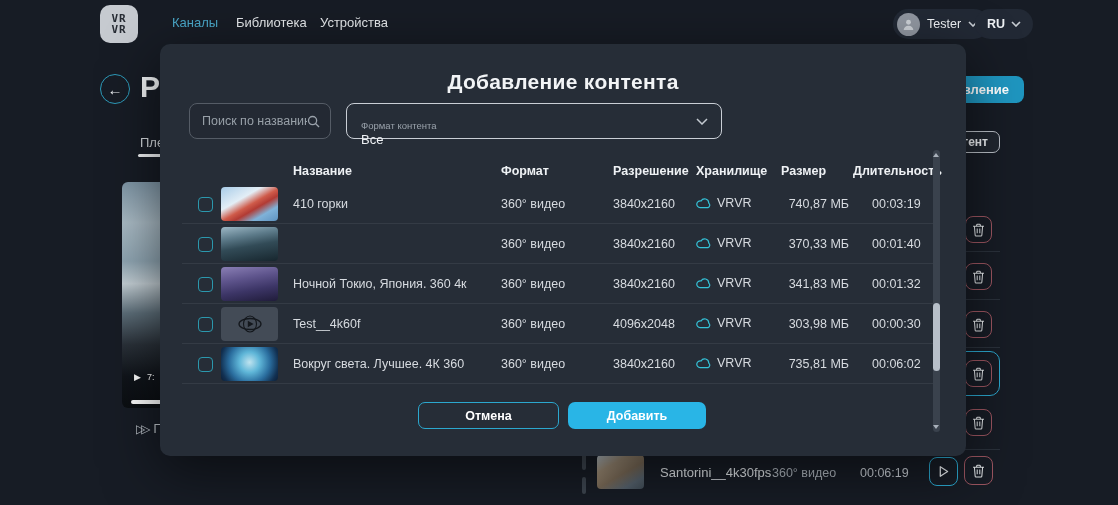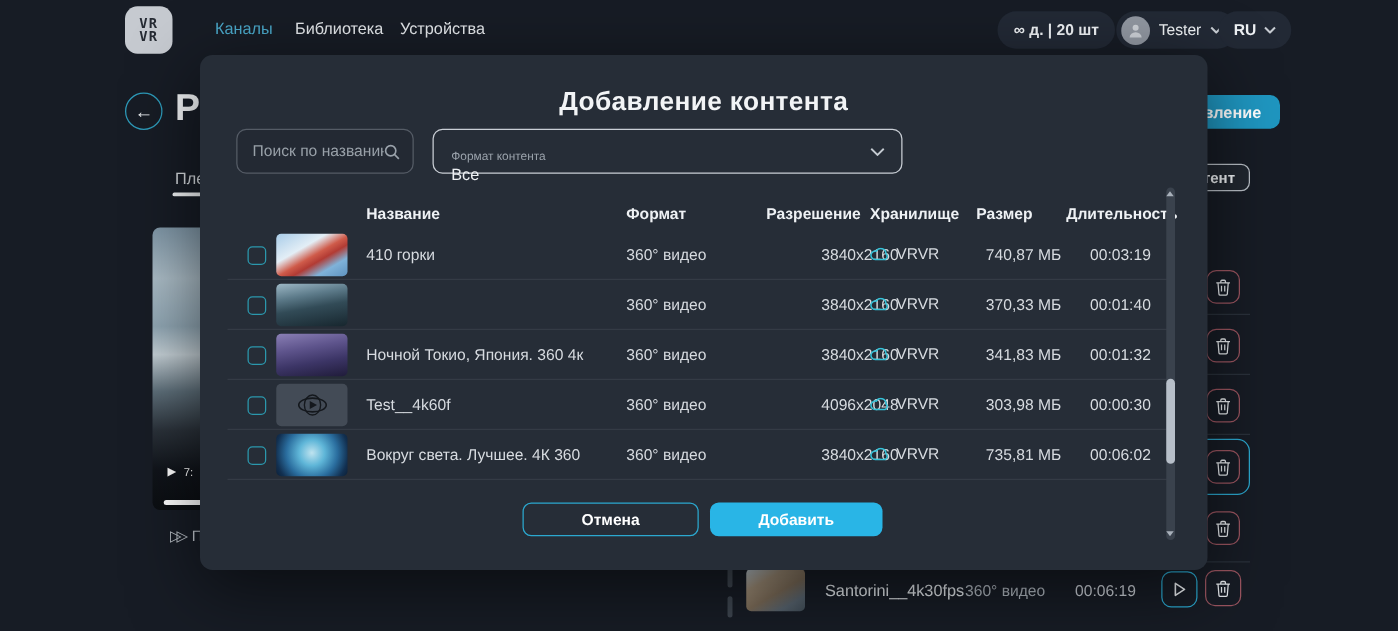--- a/index.html
+++ b/index.html
@@ -82,21 +82,21 @@
   .trow { position:absolute; left:22px; width:756px; height:40px; border-bottom:1px solid #343b45; }
   .trow .cell { position:absolute; top:13px; font-size:12.5px; color:#d7dbe0; }
   .checkbox { position:absolute; left:16px; top:13px; width:15px; height:15px; border-radius:4px;
               border:1.5px solid #2b98ad; cursor:pointer; }
   .row-thumb { position:absolute; left:39px; top:3px; width:57px; height:34px; border-radius:4px; }
   .rt-1 { background:linear-gradient(150deg,#a8cce8 0%,#e3eef6 35%,#cf5b4a 52%,#b23b34 62%,#7fb2d9 78%,#5f93c0 100%); }
   .rt-2 { background:linear-gradient(170deg,#9db8c6 0%,#5d7b8a 30%,#324b57 55%,#17262e 100%); }
   .rt-3 { background:linear-gradient(170deg,#8a7fb5 0%,#5e548c 35%,#3c3566 65%,#201c3a 100%); }
   .rt-4 { background:#434b56; display:flex; align-items:center; justify-content:center; }
   .rt-5 { background:radial-gradient(circle at 50% 45%,#bfe3ef 0%,#5fb6d8 30%,#2a6d9e 60%,#123051 85%,#0c1f36 100%); }
-  .c-name { left:111px; } .c-format { left:319px; } .c-res { left:431px;margin-left:44px; }
+  .c-name { left:111px; } .c-format { left:319px; } .c-res { left:431px; }
   .c-store { left:514px; display:flex; gap:6px; align-items:center; top:12px !important; }
   .c-size { left:565px; width:102px; text-align:right; } .c-dur { left:690px; }
 
   .mscroll-track { position:absolute; left:773px; top:106px; width:7px; height:282px;
                    background:#3a424d; border-radius:4px; cursor:pointer; }
   .mscroll-thumb { position:absolute; left:0; top:153px; width:7px; height:68px;
                    background:#b7bfc9; border-radius:4px; cursor:pointer; }
   .arr { position:absolute; left:0; width:0; height:0; border-left:3.5px solid transparent;
          border-right:3.5px solid transparent; }
   .arr-up { top:3px; border-bottom:4px solid #a8b0ba; }
@@ -116,23 +116,20 @@
 
   <header class="topbar">
     <div class="logo">
       <span>VR</span>
       <span>VR</span>
     </div>
     <span class="nav-item active" style="left:172px">Каналы</span>
     <span class="nav-item" style="left:236px">Библиотека</span>
     <span class="nav-item" style="left:320px">Устройства</span>
 
-    <div class="pill quota-pill">
-      <span>∞ д. | 20 шт</span>
-    </div>
 
     <div class="pill user-pill">
       <span class="avatar">
         <svg width="13" height="13" viewBox="0 0 14 14">
             <circle cx="7" cy="4.6" r="2.6" fill="#cdd1d7"></circle>
             <path d="M1.8 13 a5.2 4.6 0 0 1 10.4 0 z" fill="#cdd1d7"></path>
           </svg>
       </span>
       <span>Tester</span>
       <svg class="chev" viewBox="0 0 10 6">

